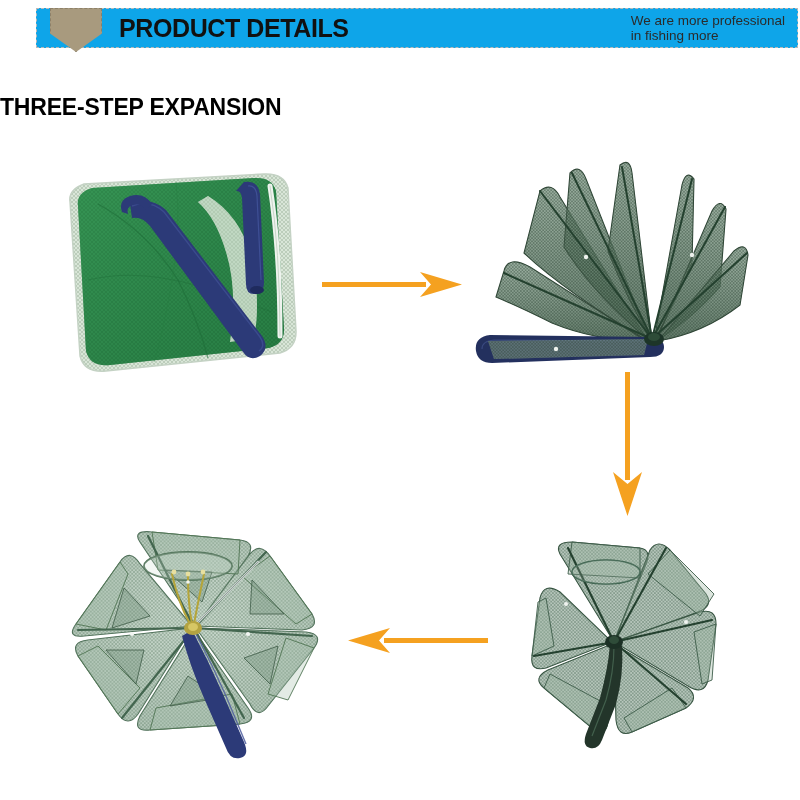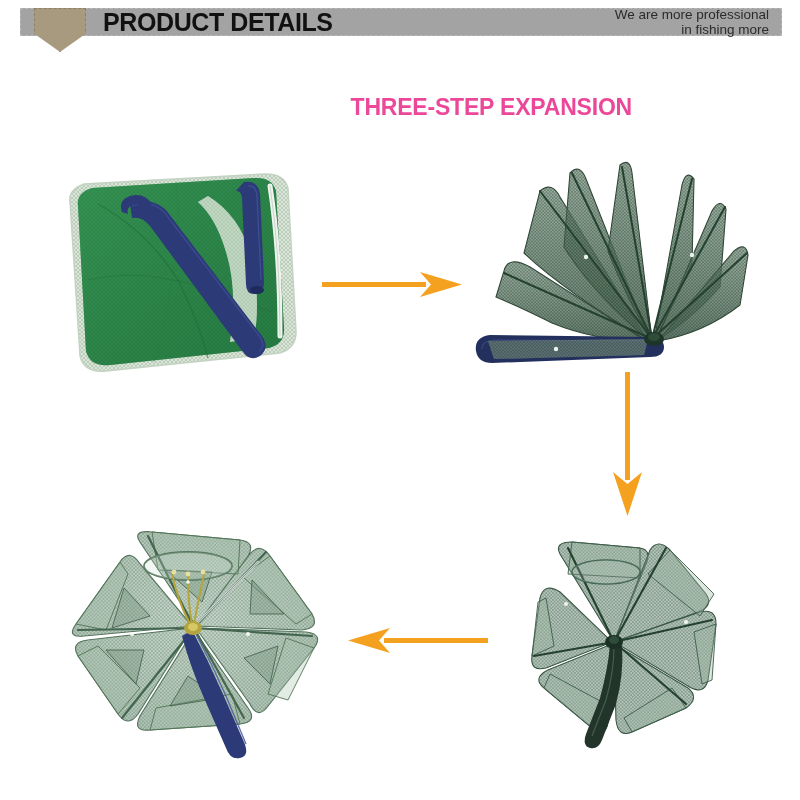--- a/index.html
+++ b/index.html
@@ -16,26 +16,26 @@
   .page {
     position: relative;
     width: 800px;
     height: 800px;
     background: #ffffff;
   }
 
   
   .header-bar {
     position: absolute;
-    left: 20px;
+    left: 36px;
     top: 8px;
     width: 762px;
-    height: 28px;
+    height: 40px;
     border: 1px dashed #b9b9b9;
-    background: #a3a3a3;
+    background: #0ea5e9;
   }
 
   .header-badge {
     position: absolute;
     left: 13px;
     top: -1px;
     width: 52px;
     height: 44px;
     background: #a89a7e;
     border: 1px dashed #8d8068;
@@ -54,39 +54,39 @@
     color: #111111;
     font-family: "Liberation Sans", sans-serif;
     white-space: nowrap;
   }
 
   .header-tagline {
     position: absolute;
     right: 12px;
     top: 50%;
     transform: translateY(-50%);
-    text-align: right;
+    text-align: left;
     font-size: 13.5px;
     line-height: 15px;
     color: #2b2b2b;
     font-family: "Liberation Sans", sans-serif;
     white-space: nowrap;
   }
 
   
   .section-heading {
     position: absolute;
     left: 0;
     top: 94px;
     width: 632px;
-    text-align: right;
+    text-align: left;
     font-size: 23px;
     font-weight: bold;
     letter-spacing: -0.2px;
-    color: #ec4899;
+    color: #000000;
     font-family: "Liberation Sans", sans-serif;
   }
 
   
   .step {
     position: absolute;
   }
   .step svg { display: block; overflow: visible; }
 
   #step-1 { left: 58px;  top: 160px; width: 260px; height: 215px; }

